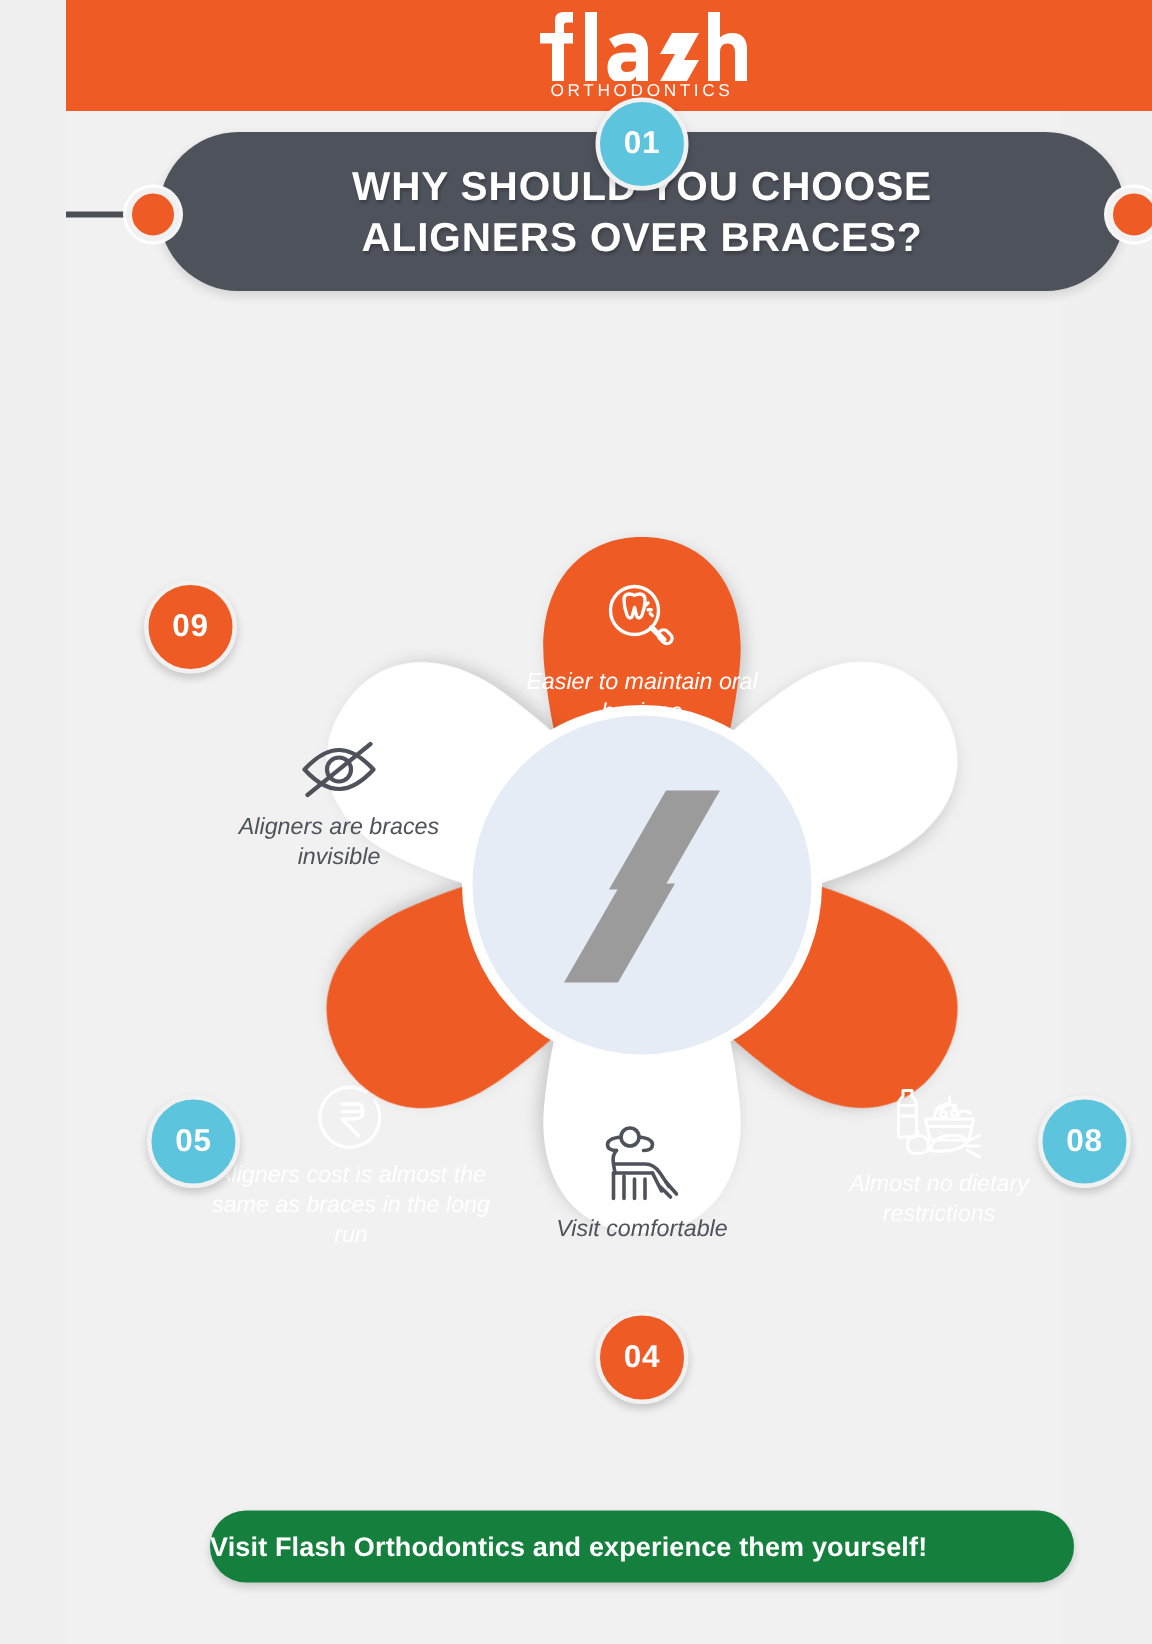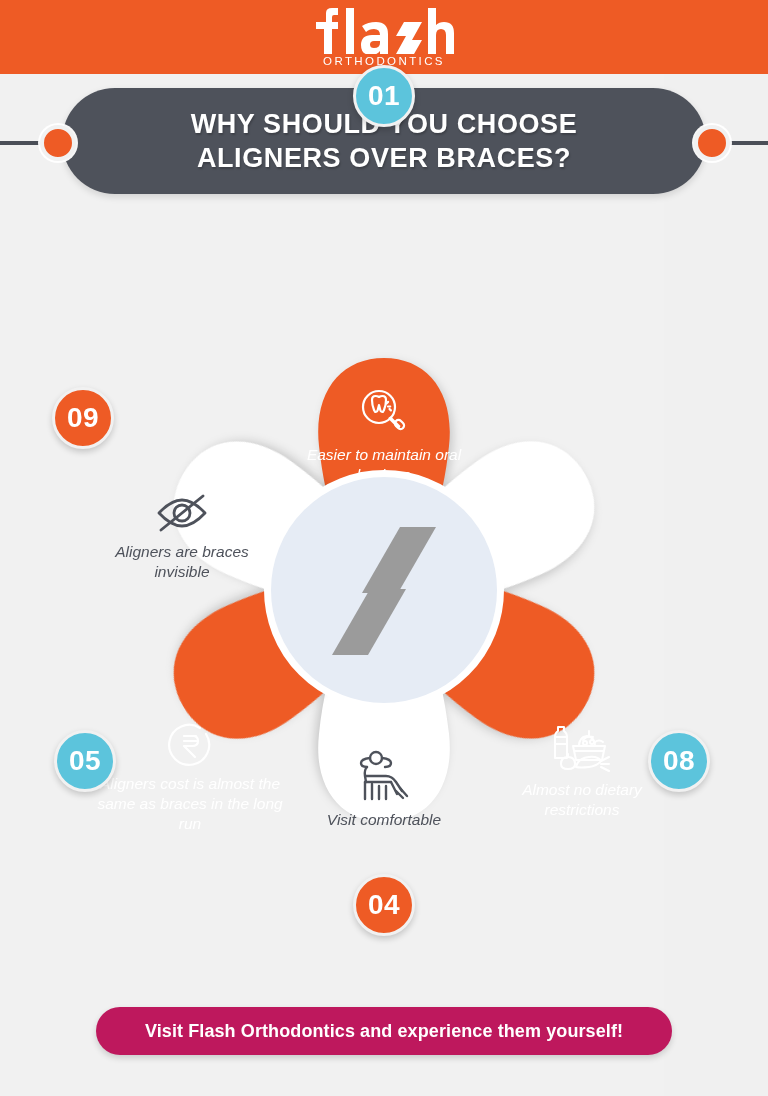--- a/index.html
+++ b/index.html
@@ -2,21 +2,21 @@
 <html><head>
 <meta charset="utf-8">
 <style>
   * { box-sizing: border-box; margin: 0; padding: 0; }
   html, body {
     width: 768px; height: 1096px;
     background: #f0f0f0;
     font-family: "Liberation Sans", sans-serif;
     overflow: hidden;
   }
-  #page { position: relative; width: 664px; height: 1096px; background: #f1f1f1; }
+  #page { position: relative; width: 664px; height: 1096px; background: #f1f1f1; margin-left: 44px; }
 
   
   .header-bar {
     position: absolute; left: 0; top: 0; width: 768px; height: 74px;
     background: #ee5b25;
     display: flex; align-items: center; justify-content: center;
   }
   .logo-wrap { display: flex; flex-direction: column; align-items: center; }
   .logo-mark { display: block; }
   .logo-sub {
@@ -78,21 +78,21 @@
   .petal-text {
     font-size: 15.5px; line-height: 20px; font-style: italic; font-weight: 400;
     font-family: "Liberation Sans", sans-serif;
   }
   .petal-text.on-orange { color: #ffffff; }
   .petal-text.on-white  { color: #4e525b; }
 
   .badge {
     position: absolute; width: 62px; height: 62px; border-radius: 50%;
     display: flex; align-items: center; justify-content: center;
-    color: #ffffff; font-weight: 800; font-size: 28px; letter-spacing: 0.5px;
+    color: #ffffff; font-weight: 800; font-size: 21px; letter-spacing: 0.5px;
     box-shadow: 0 3px 6px rgba(0,0,0,0.18);
     border: 3px solid #f1f1f1;
     font-family: "Liberation Sans", sans-serif;
     z-index: 6;
   }
   .badge.blue   { background: #5cc4dc; }
   .badge.orange { background: #ee5b25; }
 
   
   .hub {
@@ -100,22 +100,22 @@
     width: 240px; height: 240px; margin-left: -120px; margin-top: -120px;
     border-radius: 50%; background: #e6ecf5;
     border: 7px solid #ffffff;
     display: flex; align-items: center; justify-content: center;
     z-index: 5;
   }
 
   
   .footer-cta {
     position: absolute; left: 96px; top: 1007px; width: 576px; height: 48px;
-    background: #be185d; border-radius: 24px;
-    display: flex; align-items: center; justify-content: center;
+    background: #15803d; border-radius: 24px;
+    display: flex; align-items: center; 
     box-shadow: 0 3px 6px rgba(0,0,0,0.16);
   }
   .footer-cta span {
     color: #ffffff; font-weight: 700; font-size: 18px; letter-spacing: 0.1px;
     font-family: "Liberation Sans", sans-serif;
   }
 </style>
 </head>
 <body>
 

